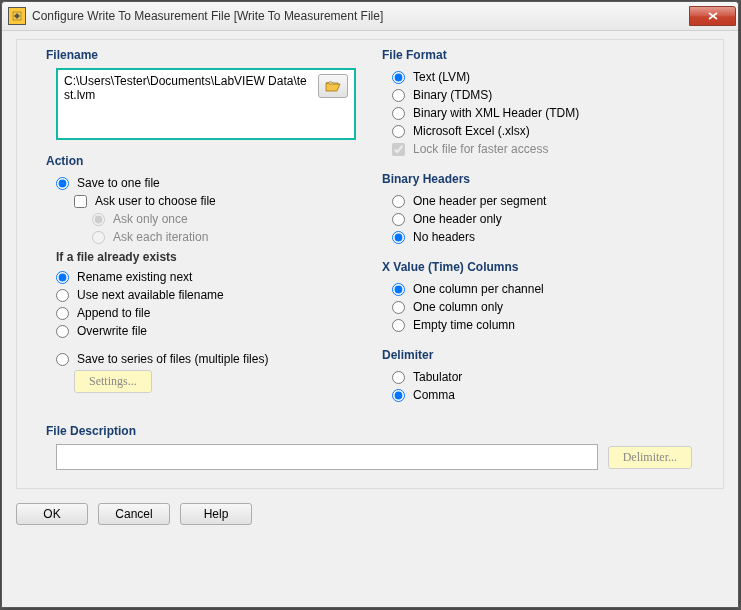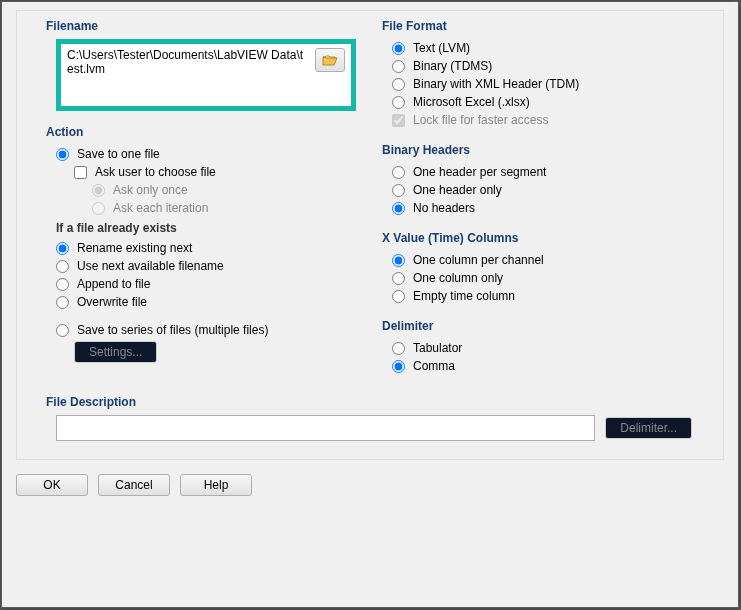--- a/index.html
+++ b/index.html
@@ -89,21 +89,21 @@
   .group-body {
     padding: 2px 6px 6px 14px;
   }
   .sub-title {
     font-weight: bold;
     color: #333;
     padding: 4px 0 4px 0;
   }
   .filename-box {
     background: #fff;
-    border: 5px solid #14b8a6;
+    border: 2px solid #14b8a6;
     height: 72px;
     padding: 4px 6px;
     position: relative;
     display: flex;
     box-sizing: border-box;
   }
   .filename-text {
     flex: 1;
     word-break: break-all;
     font-size: 12px;
@@ -137,22 +137,23 @@
     background: linear-gradient(to bottom, #f7f7f7, #e1e1e1);
     border-radius: 3px;
     padding: 3px 14px;
     font-family: inherit;
     font-size: 12px;
     min-width: 72px;
     text-align: center;
   }
   .settings-btn:disabled, .btn:disabled {
     color: #888;
-    background: #0f172a;
+    background: #fef9c3;
     border-color: #cfcfcf;
+    font-family: Liberation Serif, serif;
   }
   .desc-row {
     margin-top: 6px;
   }
   .desc-box {
     display: flex;
     align-items: center;
     gap: 10px;
   }
   .desc-input {
@@ -174,20 +175,34 @@
   .outer-panel {
     border: 1px solid #dcdcdc;
     padding: 6px 25px;
     background: #f0f0f0;
   }
 </style>
 </head>
 <body>
 
 <div class="window">
+  <div class="titlebar">
+    <div class="titlebar-icon">
+      <svg width="10" height="10" viewBox="0 0 10 10">
+          <rect x="1" y="1" width="8" height="8" fill="#ffc838" stroke="#555" stroke-width="0.5"></rect>
+          <path d="M2 5 L5 2 L8 5 L5 8 Z" fill="#555"></path>
+        </svg>
+    </div>
+    <div class="titlebar-title">Configure Write To Measurement File [Write To Measurement File]</div>
+    <div class="close-btn">
+      <svg width="10" height="8" viewBox="0 0 10 8">
+          <path d="M1 1 L9 7 M9 1 L1 7" stroke="#fff" stroke-width="1.6"></path>
+        </svg>
+    </div>
+  </div>
 
   <div class="body">
     <div class="outer-panel">
     <div class="cols">
 
       <div class="col">
 
         <div class="group">
           <div class="group-title">Filename</div>
           <div class="group-body">

